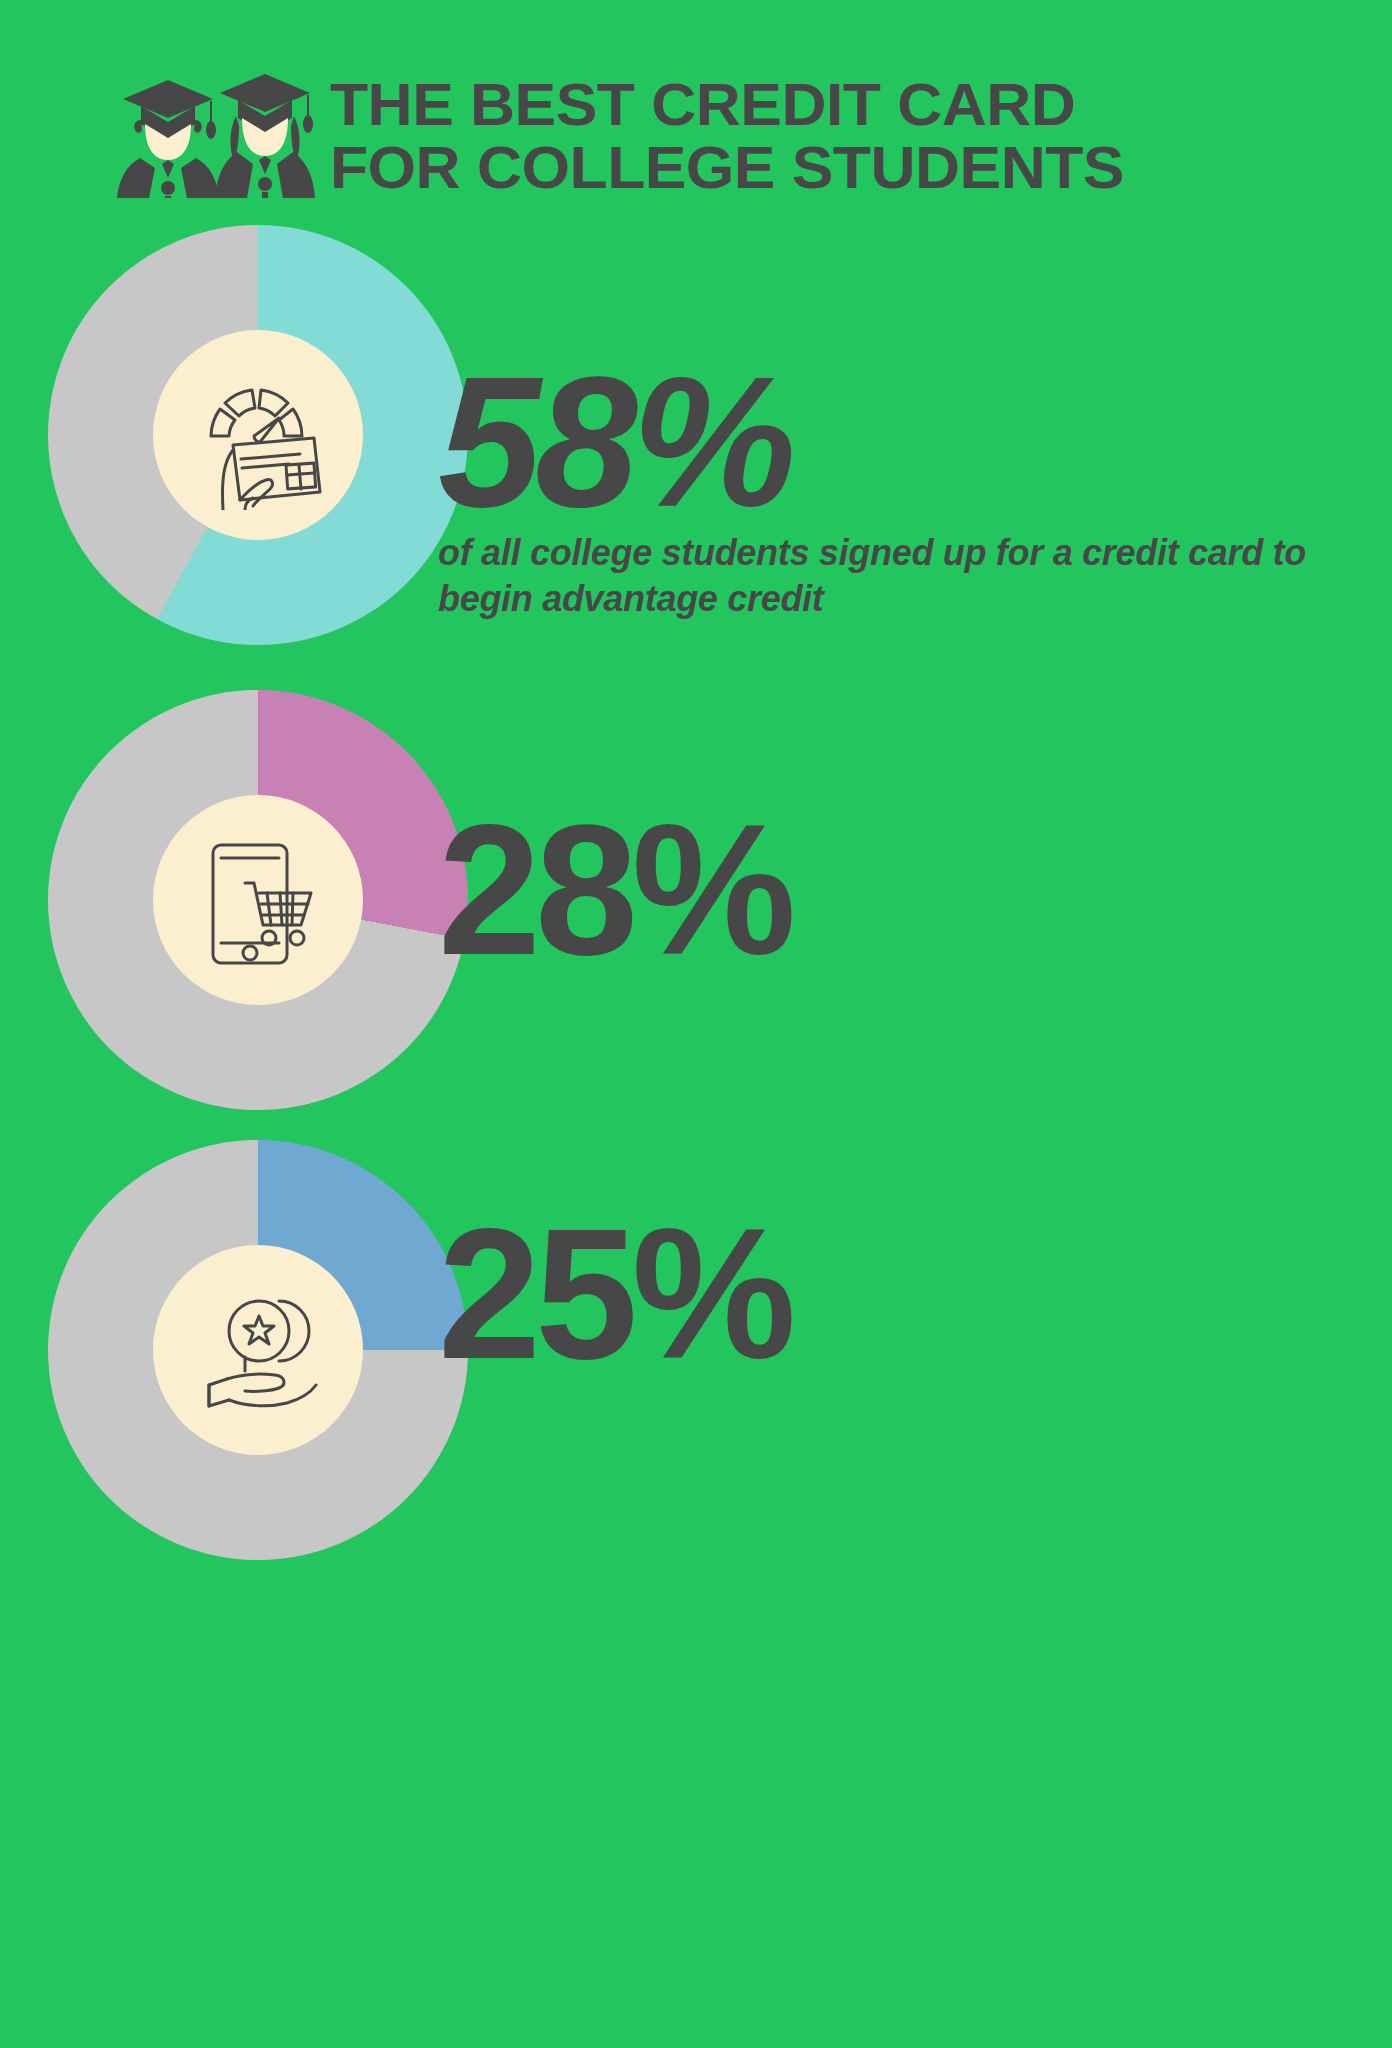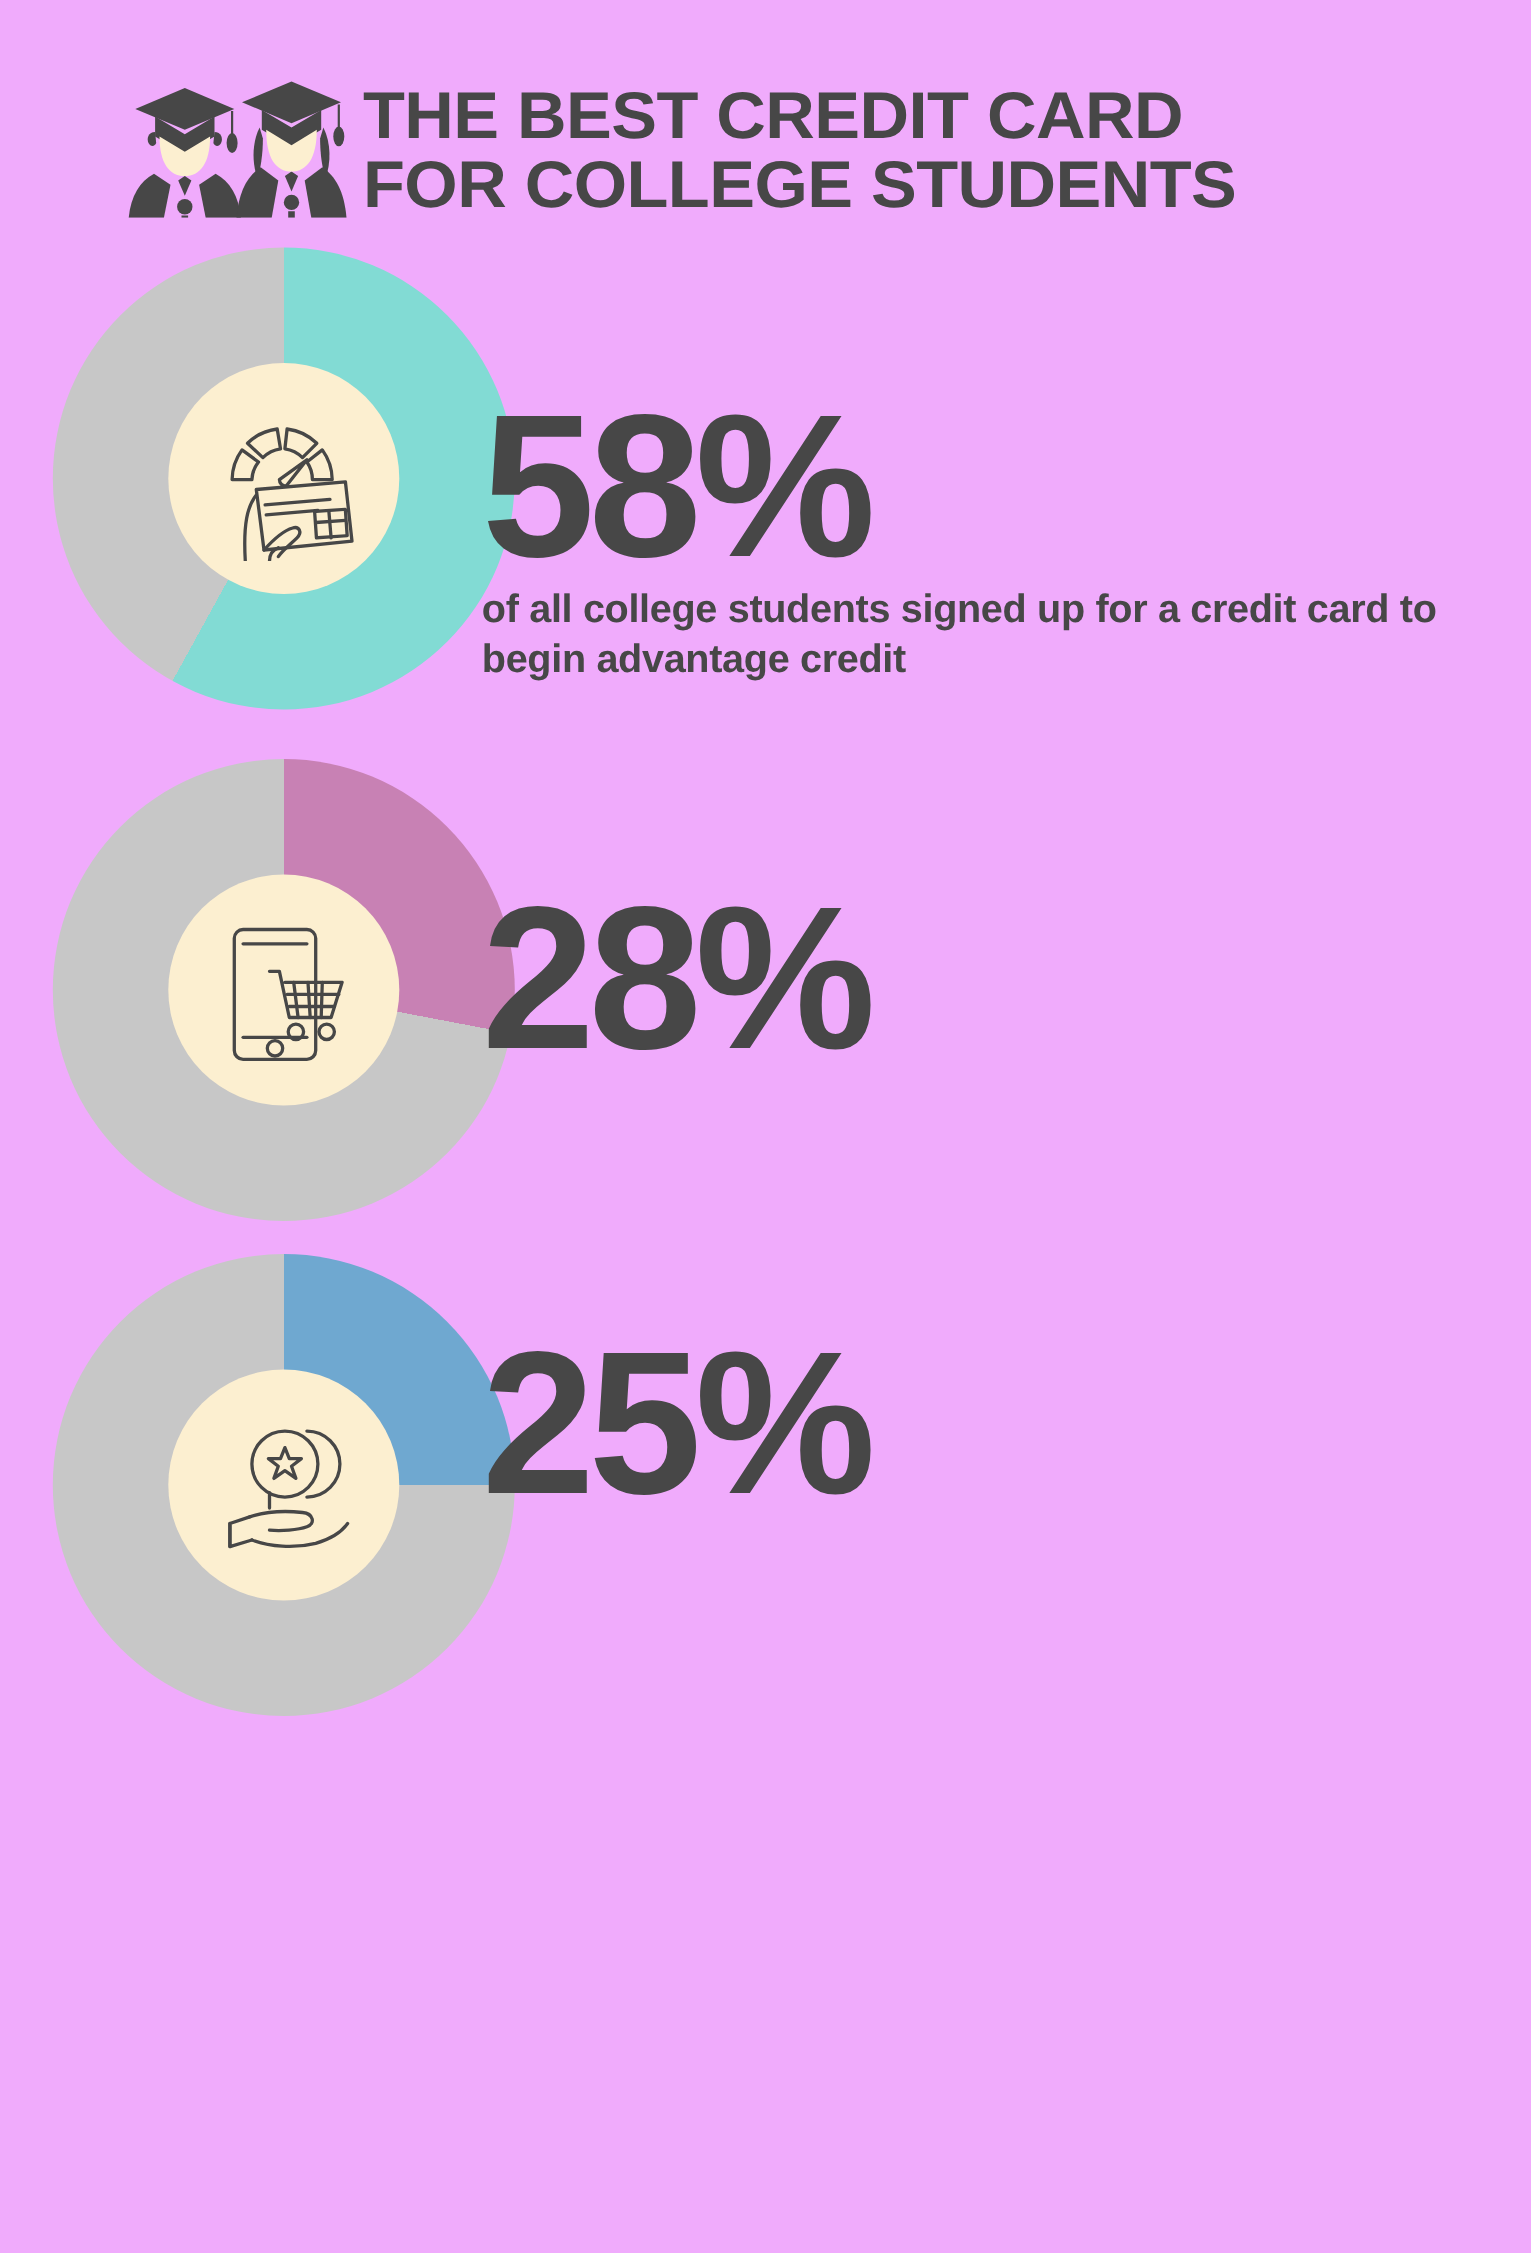--- a/index.html
+++ b/index.html
@@ -5,21 +5,21 @@
   * { margin:0; padding:0; box-sizing:border-box; }
   html, body {
     width:1392px; height:2048px;
     background:#FCEFD0;
     font-family:"Liberation Sans", sans-serif;
     overflow:hidden;
   }
   .page {
     position:relative;
     width:1392px; height:2048px;
-    background:#f0abfc;
+    background:#22c55e;
   }
 
   
   .header {
     position:absolute;
     left:0; top:0;
     width:1392px; height:215px;
   }
   .grads {
     position:absolute;
@@ -98,21 +98,21 @@
     font-family:"Liberation Sans", sans-serif;
     font-weight:bold;
     font-size:36px;
     line-height:1.28;
     letter-spacing:-0.3px;
     color:#474747;
     max-width:870px;
     margin-top:16px;
   }
 
-  .tc-1 { top:145px; }
+  .tc-1 { top:145px;font-style:italic; }
   .tc-2 { top:128px; }
   .tc-3 { top:82px; }
 </style>
 </head>
 <body>
 
 <div class="page">
 
   <div class="header">
 

